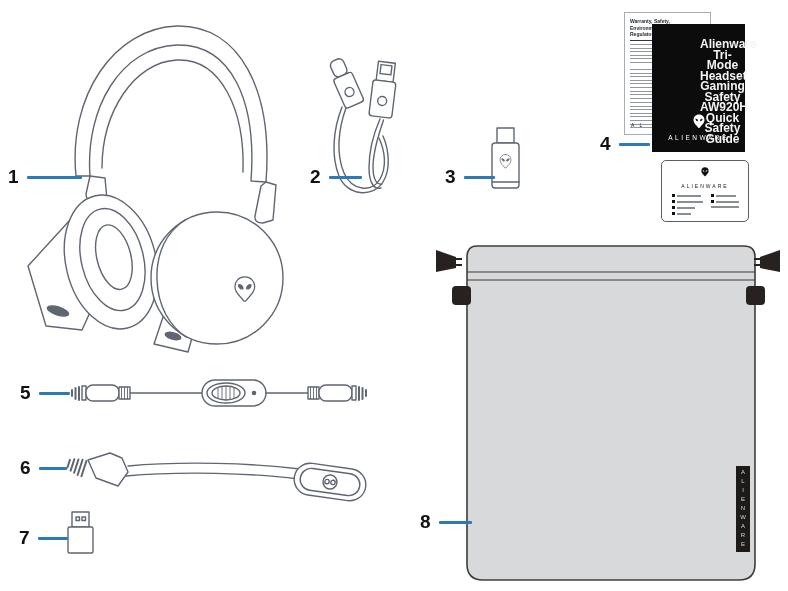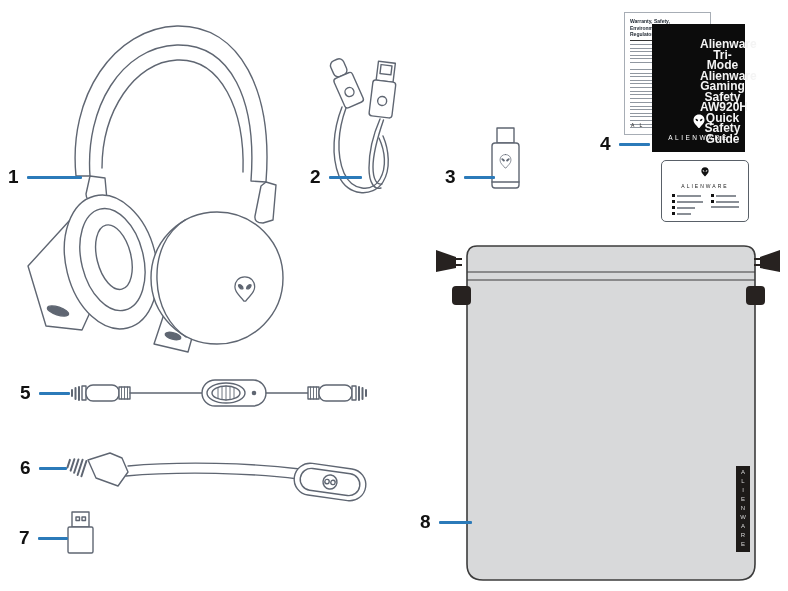--- a/index.html
+++ b/index.html
@@ -116,21 +116,21 @@
     </div>
     <div class="fineprint" style="height:22px;margin-top:3px;width:100%"></div>
     <div class="fineprint" style="height:30px;margin-top:3px;width:93%"></div>
     <div class="fineprint" style="height:26px;margin-top:3px;width:97%"></div>
     <div class="doc-footer">A L</div>
   </div>
 
   <div class="abs doc-black">
     <div style="padding-top:15px">
       <div class="qsg-line">Alienware Tri-Mode</div>
-      <div class="qsg-line">Alienware Gaming</div>
+      <div class="qsg-line">Headset Gaming</div>
       <div class="qsg-line">Safety AW920H</div>
       <div class="qsg-line">Quick Safety Guide</div>
     </div>
     <svg class="abs" style="left:41px;bottom:23px" width="12" height="15" viewBox="0 0 24 30">
       <path d="M12 1 C5 1 1 6 1 12 C1 19 7 22 11 28 L13 28 C17 22 23 19 23 12 C23 6 19 1 12 1 Z" fill="#fff"></path>
       <path d="M5 10 C7 9 10 11 10 14 C8 15 5 13 5 10 Z" fill="#0c0c0c"></path>
       <path d="M19 10 C17 9 14 11 14 14 C16 15 19 13 19 10 Z" fill="#0c0c0c"></path>
     </svg>
     <div class="qsg-brand">ALIENWARE</div>
   </div>

